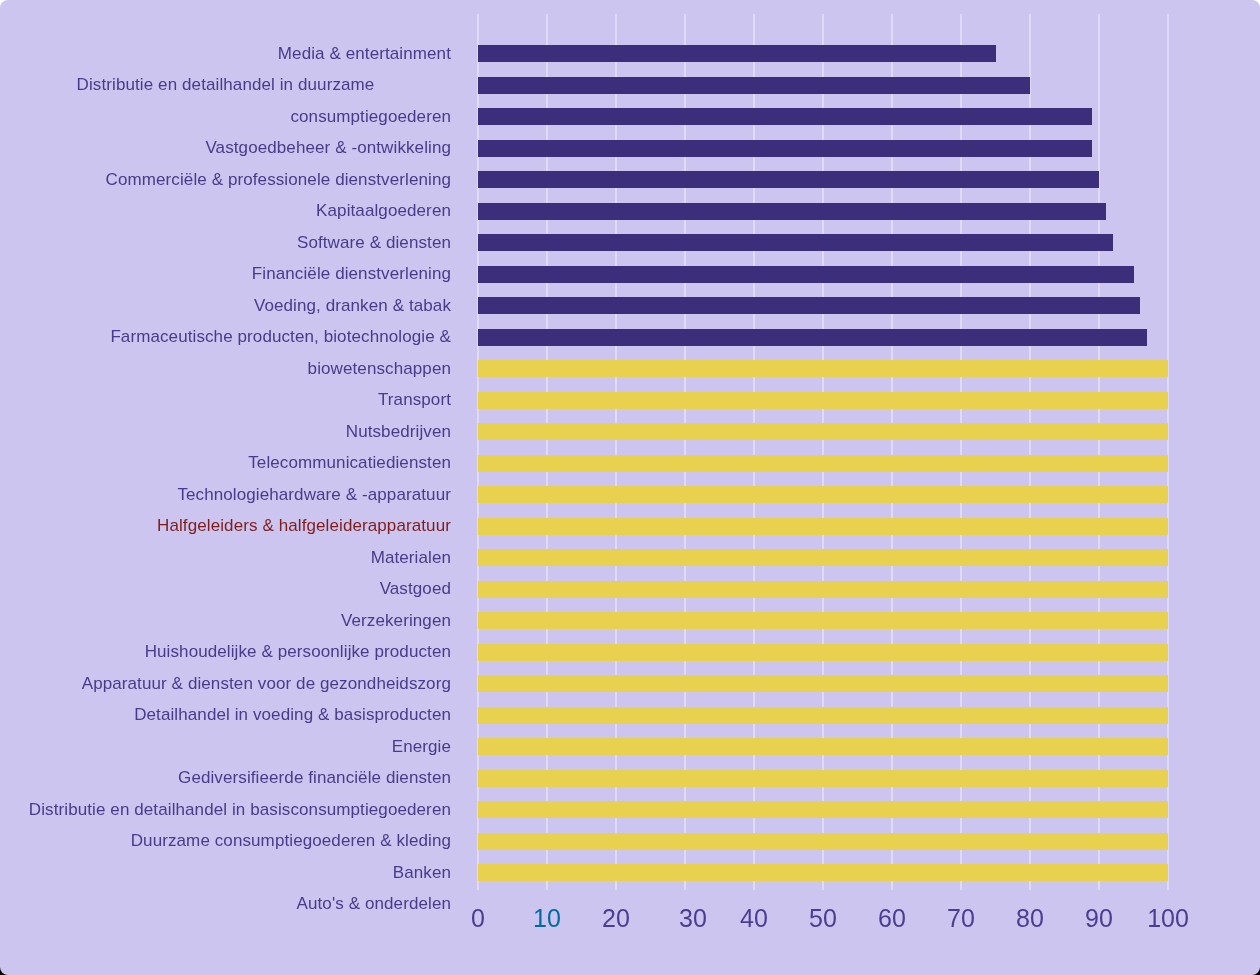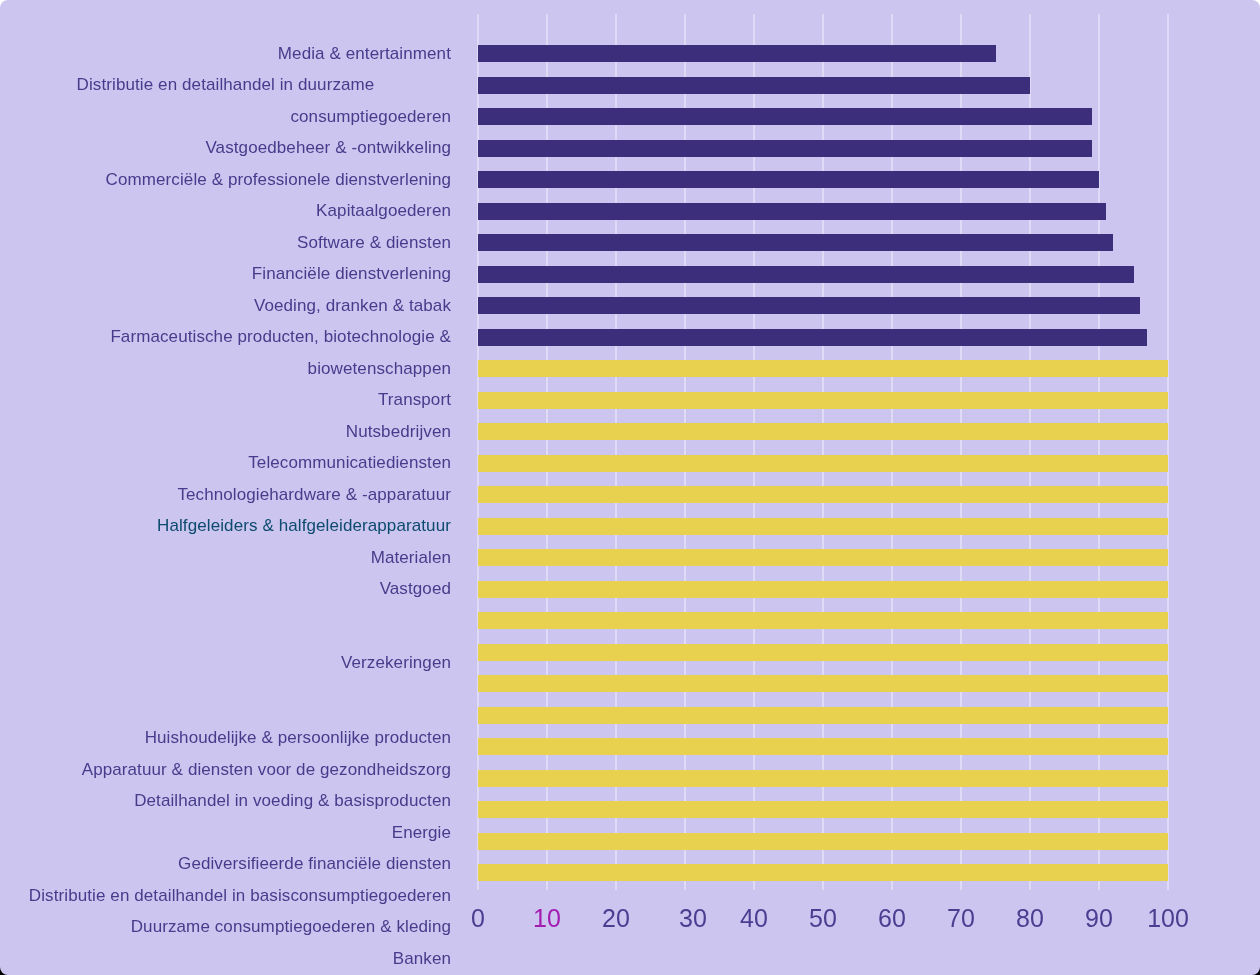--- a/index.html
+++ b/index.html
@@ -117,37 +117,37 @@
       <div class="label-line" style="color: rgb(71, 60, 139);">Kapitaalgoederen</div>
       <div class="label-line" style="color: rgb(71, 60, 139);">Software &amp; diensten</div>
       <div class="label-line" style="color: rgb(71, 60, 139);">Financiële dienstverlening</div>
       <div class="label-line" style="color: rgb(71, 60, 139);">Voeding, dranken &amp; tabak</div>
       <div class="label-line" style="color: rgb(71, 60, 139);">Farmaceutische producten, biotechnologie &amp;</div>
       <div class="label-line" style="color: rgb(71, 60, 139);">biowetenschappen</div>
       <div class="label-line" style="color: rgb(71, 60, 139);">Transport</div>
       <div class="label-line" style="color: rgb(71, 60, 139);">Nutsbedrijven</div>
       <div class="label-line" style="color: rgb(71, 60, 139);">Telecommunicatiediensten</div>
       <div class="label-line" style="color: rgb(71, 60, 139);">Technologiehardware &amp; -apparatuur</div>
-      <div class="label-line" style="color: #0c4a6e;">Halfgeleiders &amp; halfgeleiderapparatuur</div>
+      <div class="label-line" style="color: #7f1d1d;">Halfgeleiders &amp; halfgeleiderapparatuur</div>
       <div class="label-line" style="color: rgb(71, 60, 139);">Materialen</div>
       <div class="label-line" style="color: rgb(71, 60, 139);">Vastgoed</div>
-      <div class="label-line" style="color: rgb(71, 60, 139); margin-top: 42px;">Verzekeringen</div>
-      <div class="label-line" style="color: rgb(71, 60, 139); margin-top: 44px;">Huishoudelijke &amp; persoonlijke producten</div>
+      <div class="label-line" style="color: rgb(71, 60, 139);">Verzekeringen</div>
+      <div class="label-line" style="color: rgb(71, 60, 139);">Huishoudelijke &amp; persoonlijke producten</div>
       <div class="label-line" style="color: rgb(71, 60, 139);">Apparatuur &amp; diensten voor de gezondheidszorg</div>
       <div class="label-line" style="color: rgb(71, 60, 139);">Detailhandel in voeding &amp; basisproducten</div>
       <div class="label-line" style="color: rgb(71, 60, 139);">Energie</div>
       <div class="label-line" style="color: rgb(71, 60, 139);">Gediversifieerde financiële diensten</div>
       <div class="label-line" style="color: rgb(71, 60, 139);">Distributie en detailhandel in basisconsumptiegoederen</div>
       <div class="label-line" style="color: rgb(71, 60, 139);">Duurzame consumptiegoederen &amp; kleding</div>
       <div class="label-line" style="color: rgb(71, 60, 139);">Banken</div>
       <div class="label-line" style="color: rgb(71, 60, 139);">Auto's &amp; onderdelen</div>
     </div>
   <div class="xticks" id="xticks">
       <div class="xtick" style="left: 478px; color: rgb(74, 62, 145);">0</div>
-      <div class="xtick" style="left: 547px; color: #a21caf;">10</div>
+      <div class="xtick" style="left: 547px; color: #0369a1;">10</div>
       <div class="xtick" style="left: 616px; color: rgb(74, 62, 145);">20</div>
       <div class="xtick" style="left: 693px; color: rgb(74, 62, 145);">30</div>
       <div class="xtick" style="left: 754px; color: rgb(74, 62, 145);">40</div>
       <div class="xtick" style="left: 823px; color: rgb(74, 62, 145);">50</div>
       <div class="xtick" style="left: 892px; color: rgb(74, 62, 145);">60</div>
       <div class="xtick" style="left: 961px; color: rgb(74, 62, 145);">70</div>
       <div class="xtick" style="left: 1030px; color: rgb(74, 62, 145);">80</div>
       <div class="xtick" style="left: 1099px; color: rgb(74, 62, 145);">90</div>
       <div class="xtick" style="left: 1168px; color: rgb(74, 62, 145);">100</div>
     </div>

